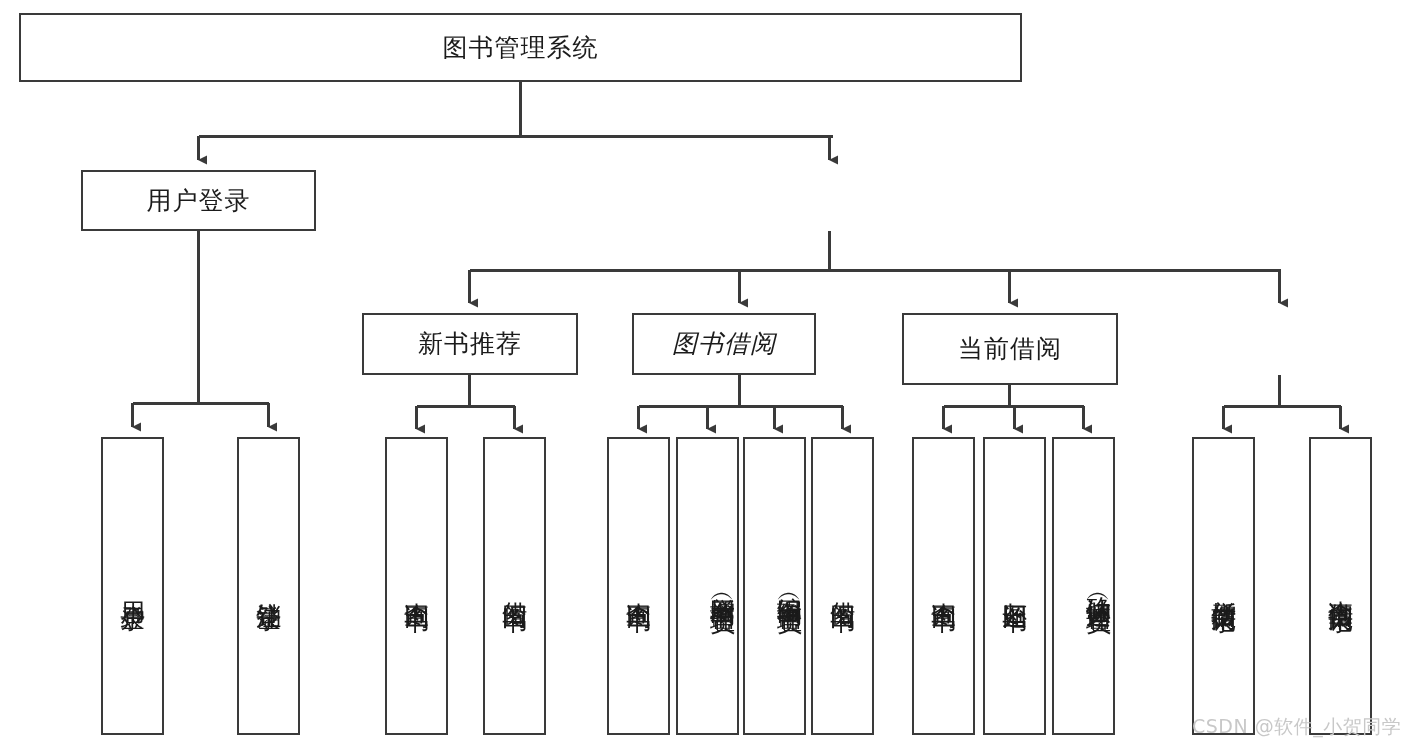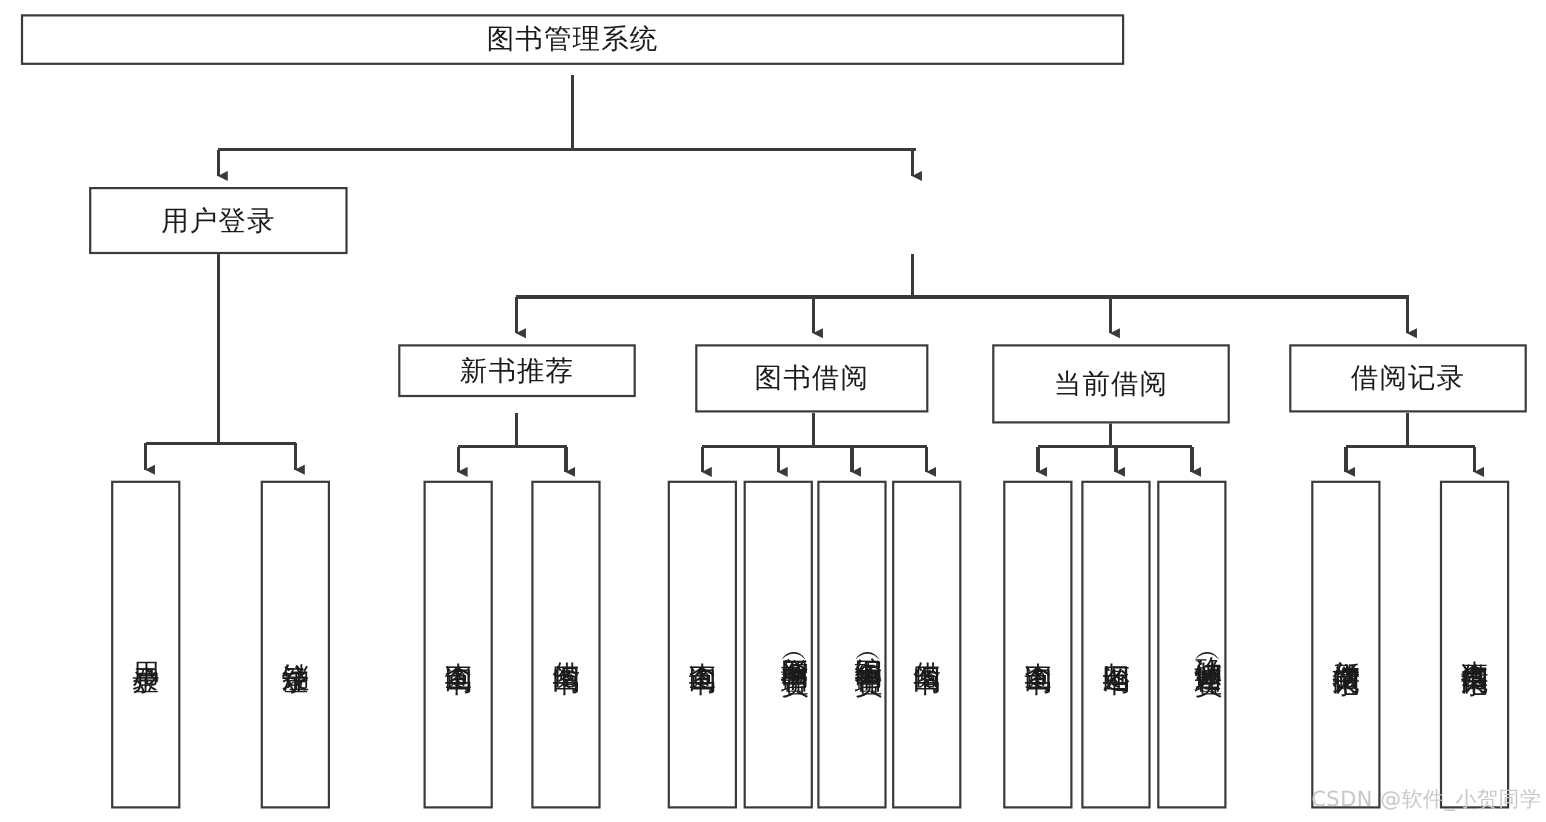--- a/index.html
+++ b/index.html
@@ -109,28 +109,27 @@
       <path d="M1014.5,406 L1014.5,429" marker-end="url(#arrow)"></path>
       <path d="M1083.5,406 L1083.5,429" marker-end="url(#arrow)"></path>
 
       <path d="M1279.5,375 L1279.5,406"></path>
       <path d="M1223.5,406 L1341,406"></path>
       <path d="M1223.5,406 L1223.5,429" marker-end="url(#arrow)"></path>
       <path d="M1340.5,406 L1340.5,429" marker-end="url(#arrow)"></path>
     </g>
   </svg>
 
-  <div class="node horiz" style="left: 19px; top: 13px; width: 1003px; height: 46px; text-align: center;">图书管理系统</div>
+  <div class="node horiz" style="left: 19px; top: 13px; width: 1003px; height: 69px; text-align: center;">图书管理系统</div>
 
   <div class="node horiz" style="left: 81px; top: 170px; width: 235px; height: 61px;">用户登录</div>
 
-  <div class="node horiz" style="left: 362px; top: 313px; width: 216px; height: 48px;">新书推荐</div>
-  <div class="node horiz" style="left: 632px; top: 313px; width: 212px; height: 62px;">图书借阅</div>
+  <div class="node horiz" style="left: 362px; top: 313px; width: 216px; height: 62px;">新书推荐</div>
+  <div class="node horiz" style="left: 632px; top: 313px; width: 184px; height: 62px; font-style: italic;">图书借阅</div>
   <div class="node horiz" style="left: 902px; top: 313px; width: 216px; height: 72px;">当前借阅</div>
-  <div class="node horiz" style="left: 1172px; top: 313px; width: 216px; height: 62px;">借阅记录</div>
 
   <div class="node vert" style="left: 101px; top: 437px; width: 63px; height: 298px;">用户登录</div>
   <div class="node vert" style="left: 237px; top: 437px; width: 63px; height: 298px;">注销登录</div>
   <div class="node vert" style="left: 385px; top: 437px; width: 63px; height: 298px;">查询图书</div>
   <div class="node vert" style="left: 483px; top: 437px; width: 63px; height: 298px;">借阅图书</div>
   <div class="node vert" style="left: 607px; top: 437px; width: 63px; height: 298px;">查询图书</div>
   <div class="node vert top" style="left: 676px; top: 437px; width: 63px; height: 298px;">新增图书（管理员）</div>
   <div class="node vert top" style="left: 743px; top: 437px; width: 63px; height: 298px;">编辑图书（管理员）</div>
   <div class="node vert" style="left: 811px; top: 437px; width: 63px; height: 298px;">借阅图书</div>
   <div class="node vert" style="left: 912px; top: 437px; width: 63px; height: 298px;">查询图书</div>

